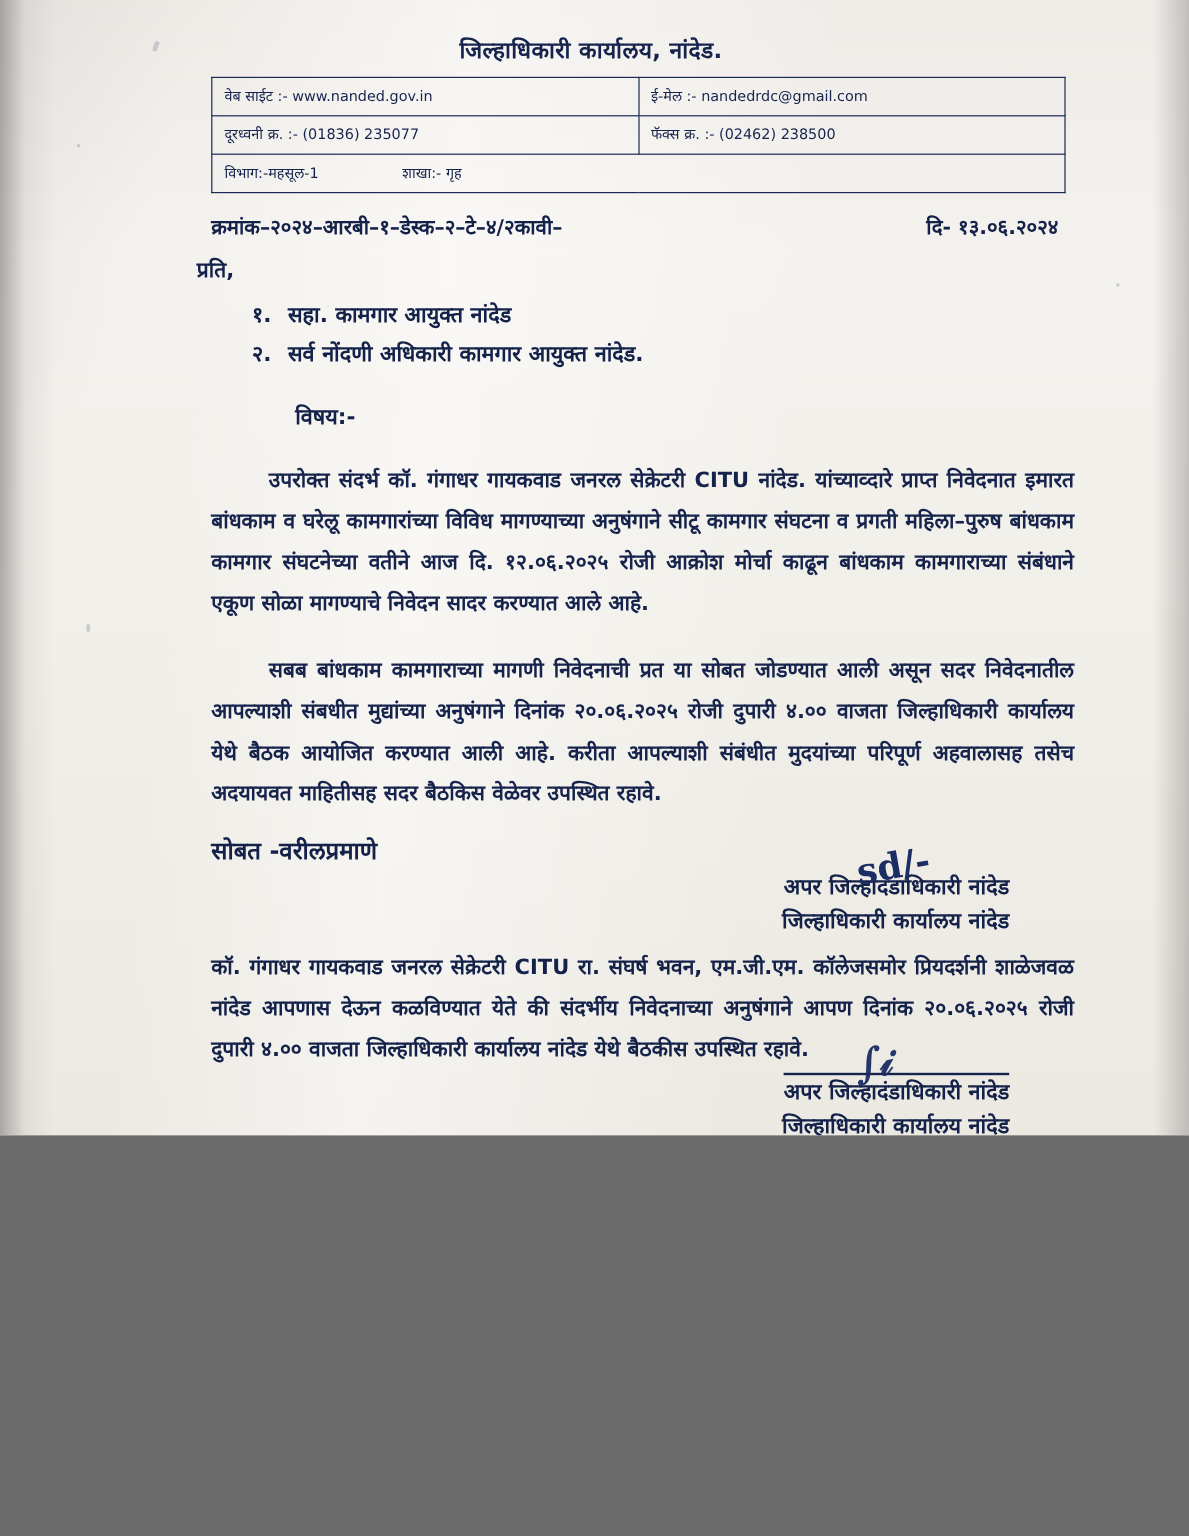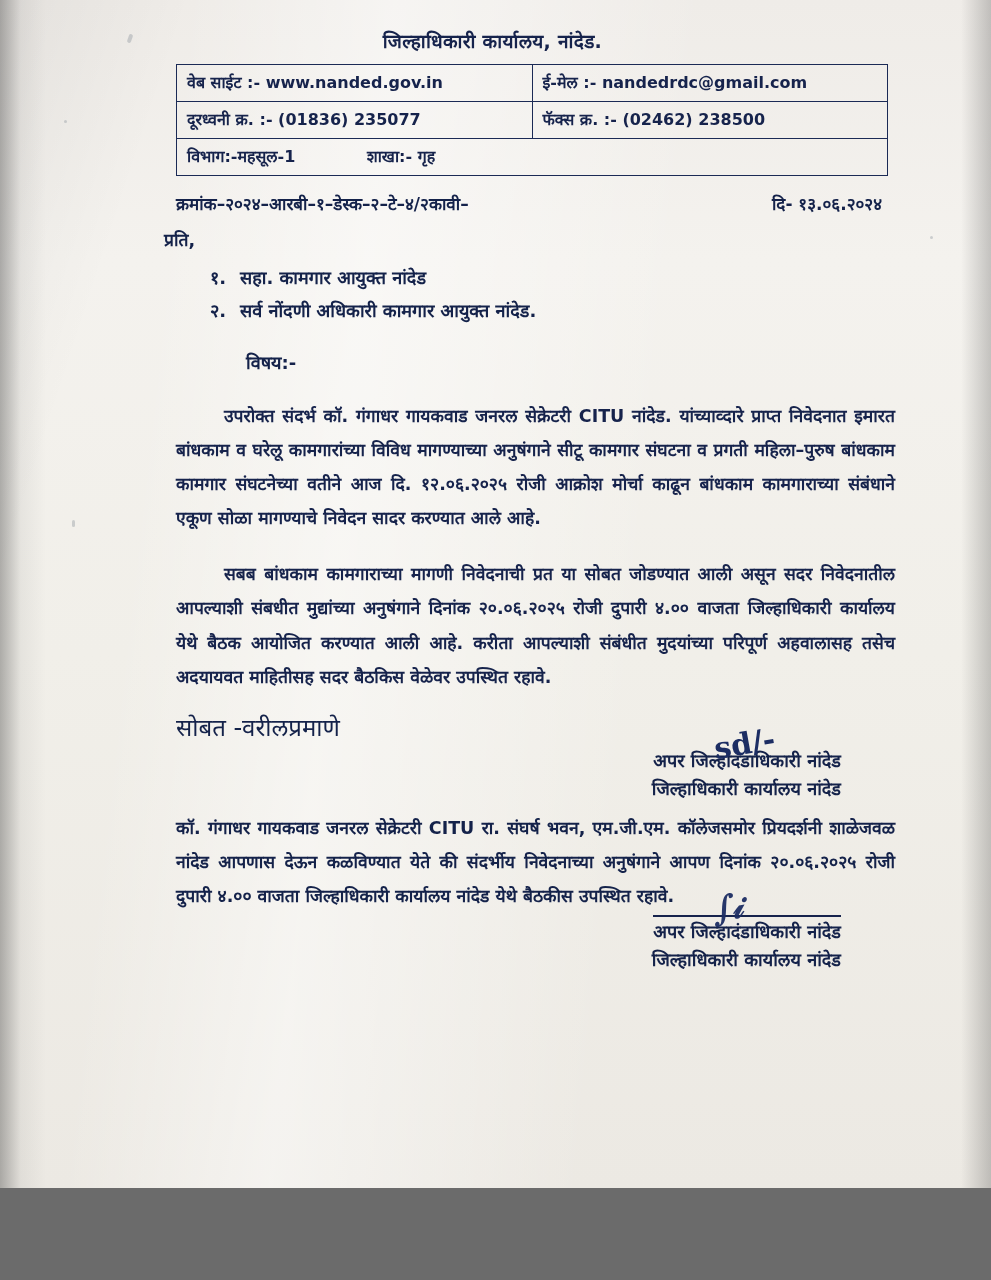--- a/index.html
+++ b/index.html
@@ -10,21 +10,21 @@
   }
   body {
     width: 991px;
     height: 1280px;
     overflow: hidden;
     font-family: "DejaVu Sans", "Liberation Sans", sans-serif;
   }
   .page {
     position: relative;
     width: 991px;
-    height: 1188px;
+    height: 946px;
     background: #f2f0ec;
     background-image:
       linear-gradient(108deg, rgba(0,0,0,0.05) 0%, rgba(255,255,255,0.0) 14%),
       linear-gradient(180deg, #efece8 0%, #f4f2ee 22%, #f1efe9 55%, #ece9e3 100%);
     box-sizing: border-box;
     overflow: hidden;
   }
   
   .page::before {
     content: "";
@@ -70,22 +70,22 @@
   }
   table.infobox {
     width: 712px;
     margin-top: 10px;
     border-collapse: collapse;
     table-layout: fixed;
   }
   table.infobox td {
     border: 1.6px solid #1b2a55;
     padding: 6px 10px 8px 10px;
-    font-size: 16px;
-    font-weight: 700;
+    font-size: 12px;
+    font-weight: 400;
     color: #16234c;
     white-space: nowrap;
   }
   table.infobox td.l { width: 50%; }
   table.infobox td.r { width: 50%; }
   .dept-row span.shakha { padding-left: 66px; }
   .refline {
     display: flex;
     justify-content: space-between;
     align-items: flex-end;
@@ -150,22 +150,22 @@
     font-size: 17.5px;
     line-height: 1.95;
     text-align: justify;
     text-justify: inter-word;
     font-weight: 600;
     color: #16234c;
   }
   p.body.indent { text-indent: 48px; }
   .sobat {
     margin-top: 16px;
-    font-size: 24px;
-    font-weight: 400;
+    font-size: 20px;
+    font-weight: 700;
   }
   .sign-block {
     margin-top: 4px;
     text-align: right;
     padding-right: 54px;
     font-size: 18px;
     font-weight: 700;
     line-height: 1.55;
     position: relative;
   }

